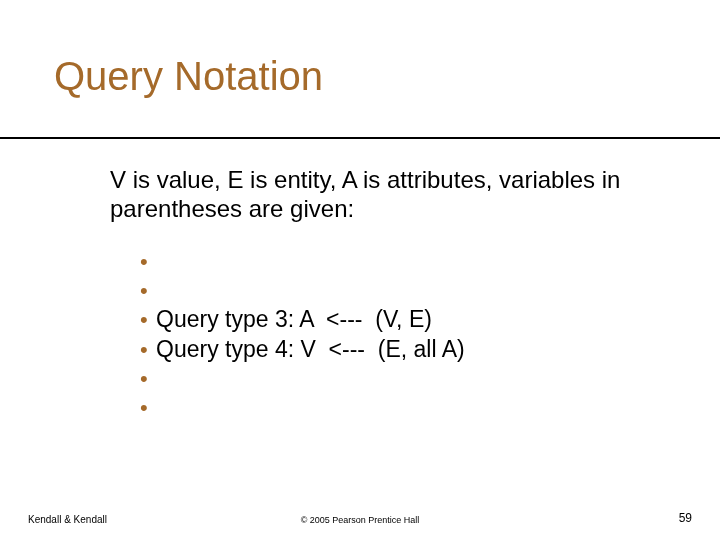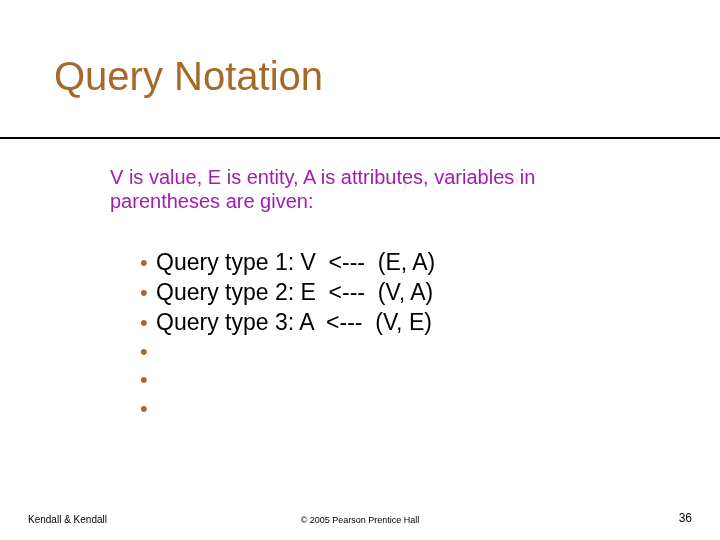--- a/index.html
+++ b/index.html
@@ -34,23 +34,23 @@
     right: 0;
     top: 137px;
     height: 0;
     border-top: 2px solid #000000;
   }
   .intro {
     position: absolute;
     left: 110px;
     top: 165px;
     width: 540px;
-    font-size: 20px;
+    font-size: 24px;
     line-height: 1.22;
-    color: #a21caf;
+    color: #000000;
     font-family: Tahoma, Arial, sans-serif;
   }
   .bullets {
     position: absolute;
     left: 140px;
     top: 248px;
     width: 500px;
     font-size: 23px;
     line-height: 1.30;
     font-family: Tahoma, Arial, sans-serif;
@@ -99,25 +99,25 @@
 
 <div class="slide">
 
   <div class="title">Query Notation</div>
 
   <div class="rule"></div>
 
   <div class="intro">V is value, E is entity, A is attributes, variables in parentheses are given:</div>
 
   <div class="bullets">
-    <div class="row"><span class="bullet-dot">•</span><span>Query type 1: V  &lt;---  (E, A)</span></div>
-    <div class="row"><span class="bullet-dot">•</span><span>Query type 2: E  &lt;---  (V, A)</span></div>
+    <div class="row"><span class="bullet-dot">•</span></div>
+    <div class="row"><span class="bullet-dot">•</span></div>
     <div class="row"><span class="bullet-dot">•</span><span>Query type 3: A  &lt;---  (V, E)</span></div>
-    <div class="row"><span class="bullet-dot">•</span></div>
+    <div class="row"><span class="bullet-dot">•</span><span>Query type 4: V  &lt;---  (E, all A)</span></div>
     <div class="row"><span class="bullet-dot">•</span></div>
     <div class="row"><span class="bullet-dot">•</span></div>
   </div>
 
   <div class="footer-left">Kendall &amp; Kendall</div>
   <div class="footer-center">© 2005 Pearson Prentice Hall</div>
-  <div class="footer-right">36</div>
+  <div class="footer-right">59</div>
 
 </div>
 
 </body></html>

